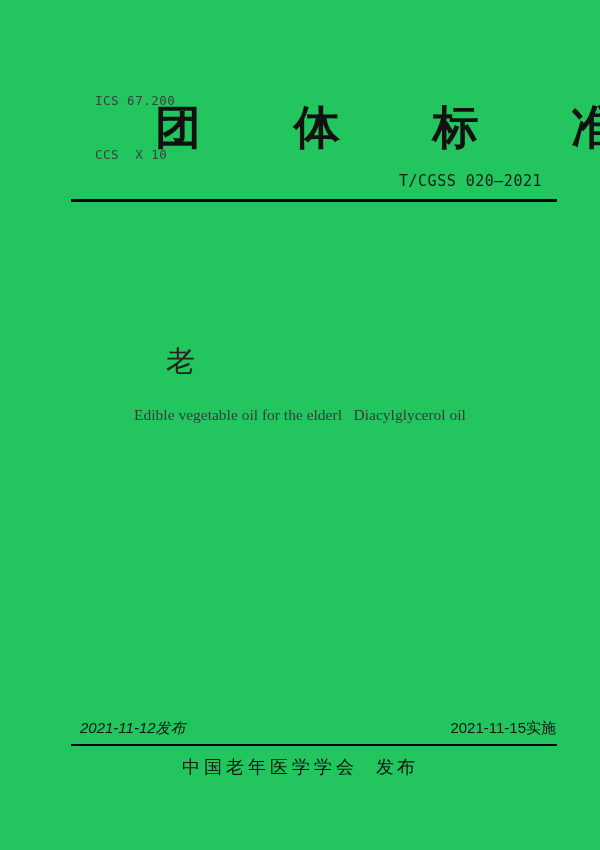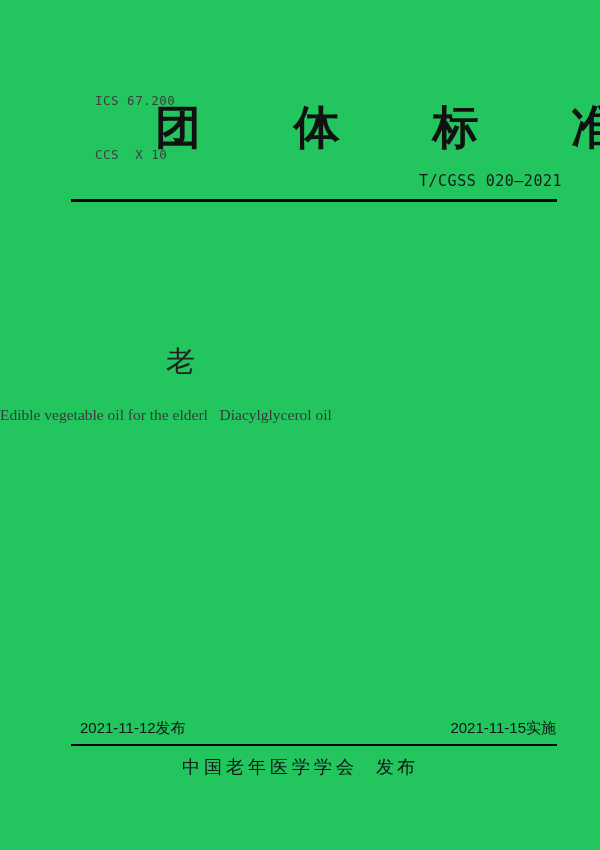--- a/index.html
+++ b/index.html
@@ -36,21 +36,21 @@
     font-weight: bold;
     letter-spacing: 40px;
     line-height: 1.1;
     color: #111111;
     white-space: nowrap;
   }
 
   
   .standard-number {
     position: absolute;
-    right: 38px;
+    right: 58px;
     top: 172px;
     font-family: "DejaVu Sans Mono", monospace;
     font-size: 15px;
     letter-spacing: 0.5px;
     color: #1b1b1b;
     white-space: pre;
   }
 
   .rule-top {
     position: absolute;
@@ -70,20 +70,21 @@
     color: #222222;
     line-height: 1.1;
   }
 
   
   .en-title {
     position: absolute;
     left: 0;
     top: 406px;
     width: 100%;
+    text-align: center;
     font-family: "Liberation Serif", serif;
     font-size: 15.5px;
     color: #3a3a3a;
     white-space: pre;
   }
 
   
   .date-row {
     position: absolute;
     left: 0;
@@ -91,20 +92,21 @@
     width: 100%;
     height: 22px;
     font-size: 15px;
     color: #141414;
   }
   .issue-date {
     position: absolute;
     left: 80px;
     top: 0;
     white-space: nowrap;
+    font-style: italic;
   }
   .impl-date {
     position: absolute;
     right: 44px;
     top: 0;
     white-space: nowrap;
   }
 
   .rule-bottom {
     position: absolute;

